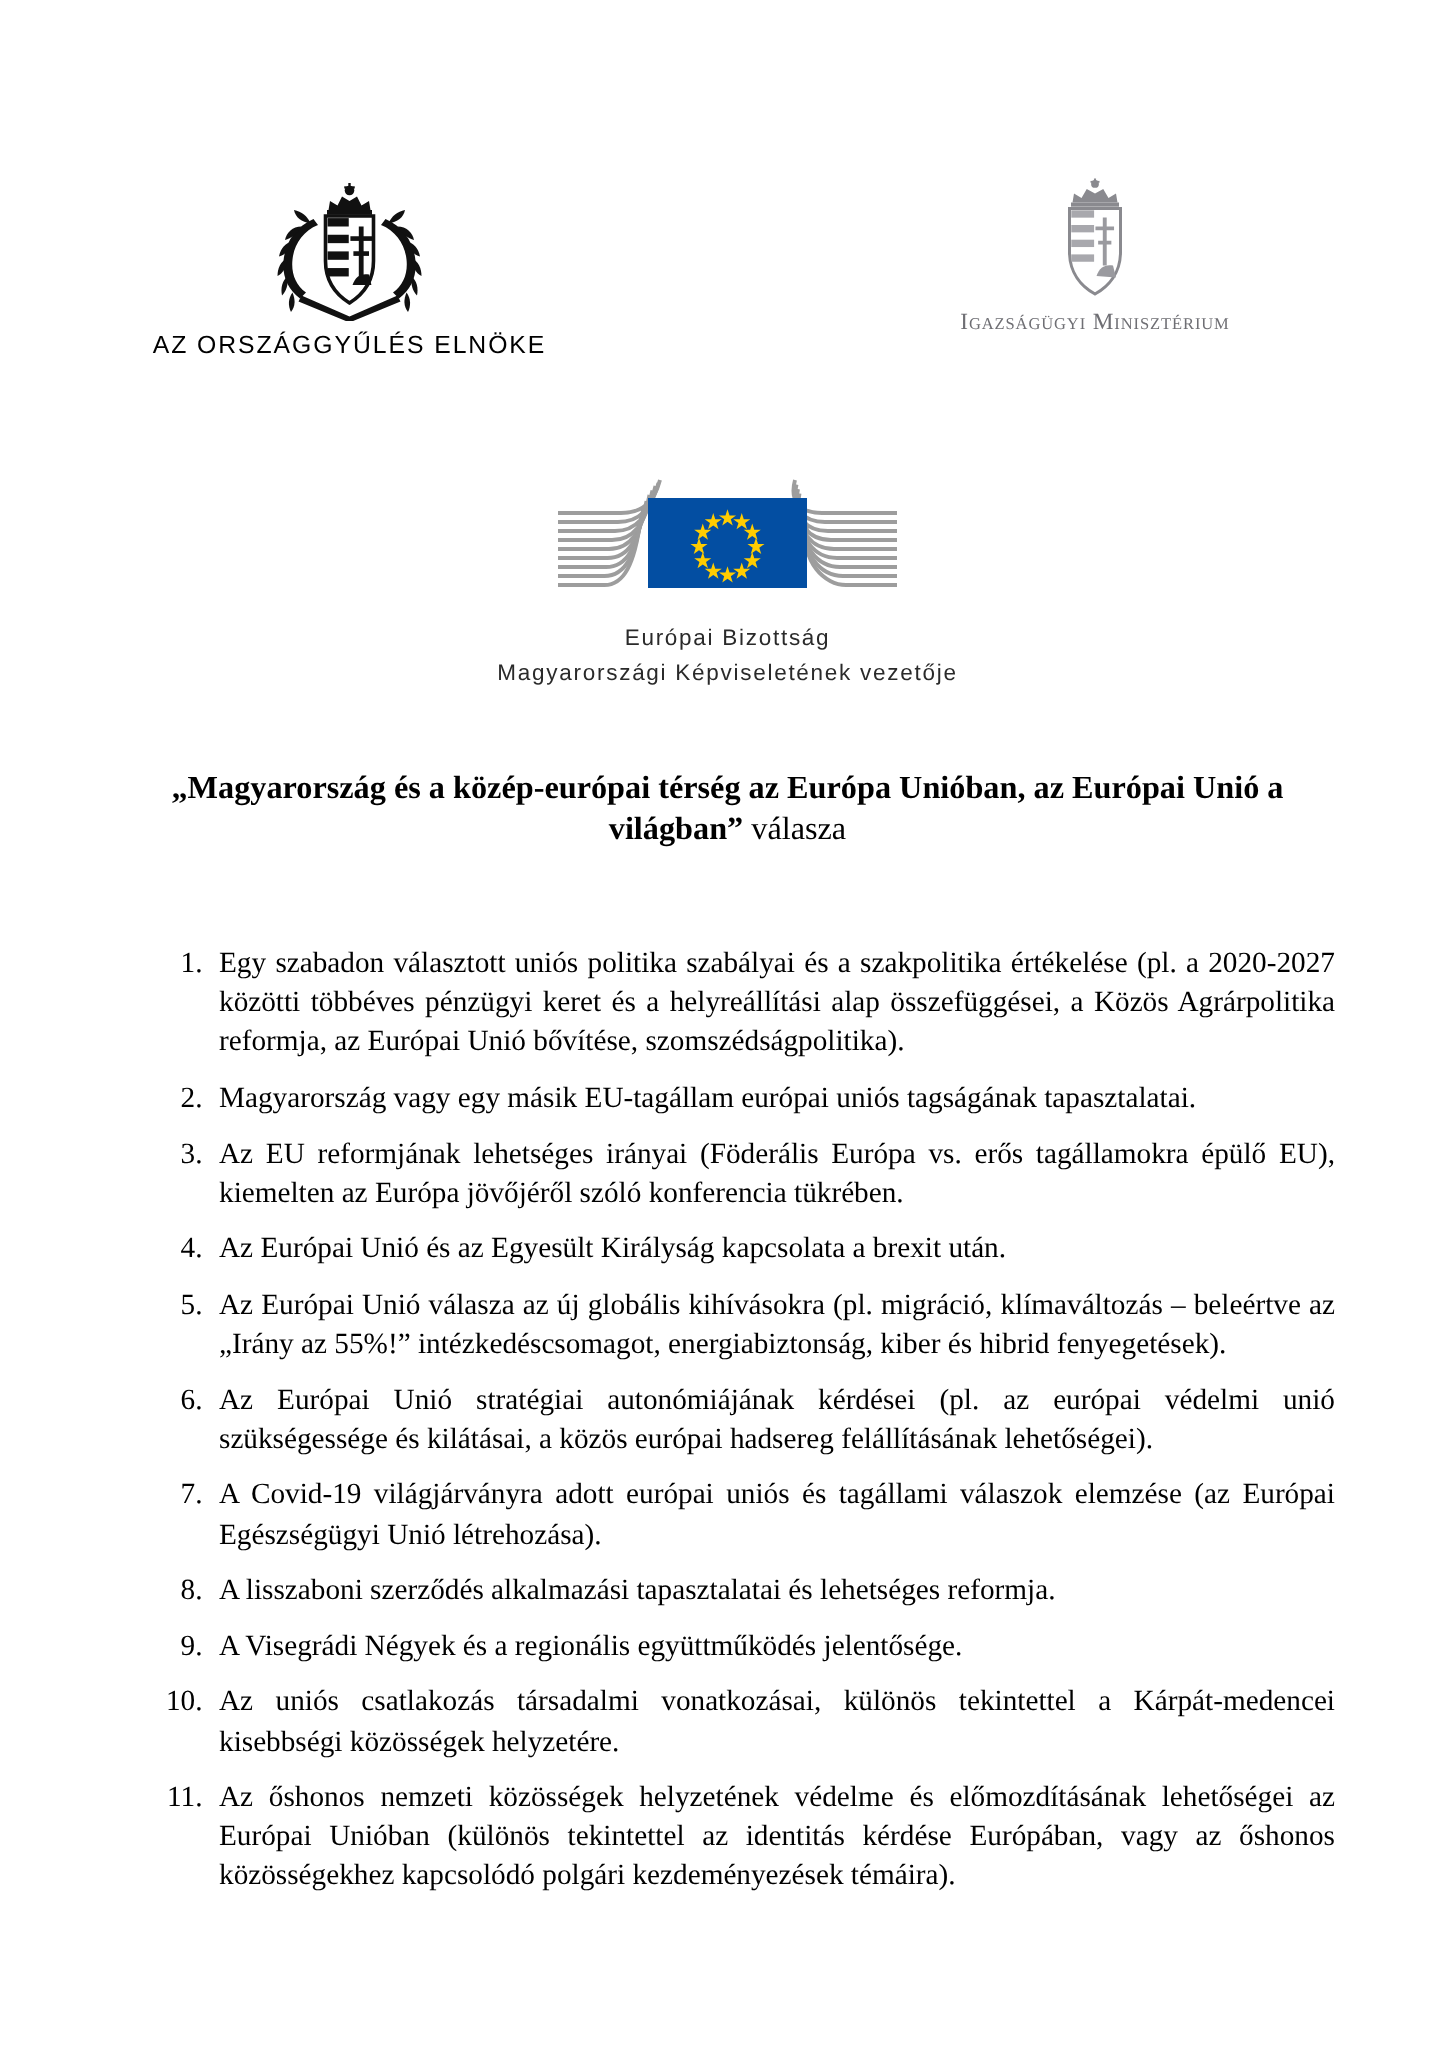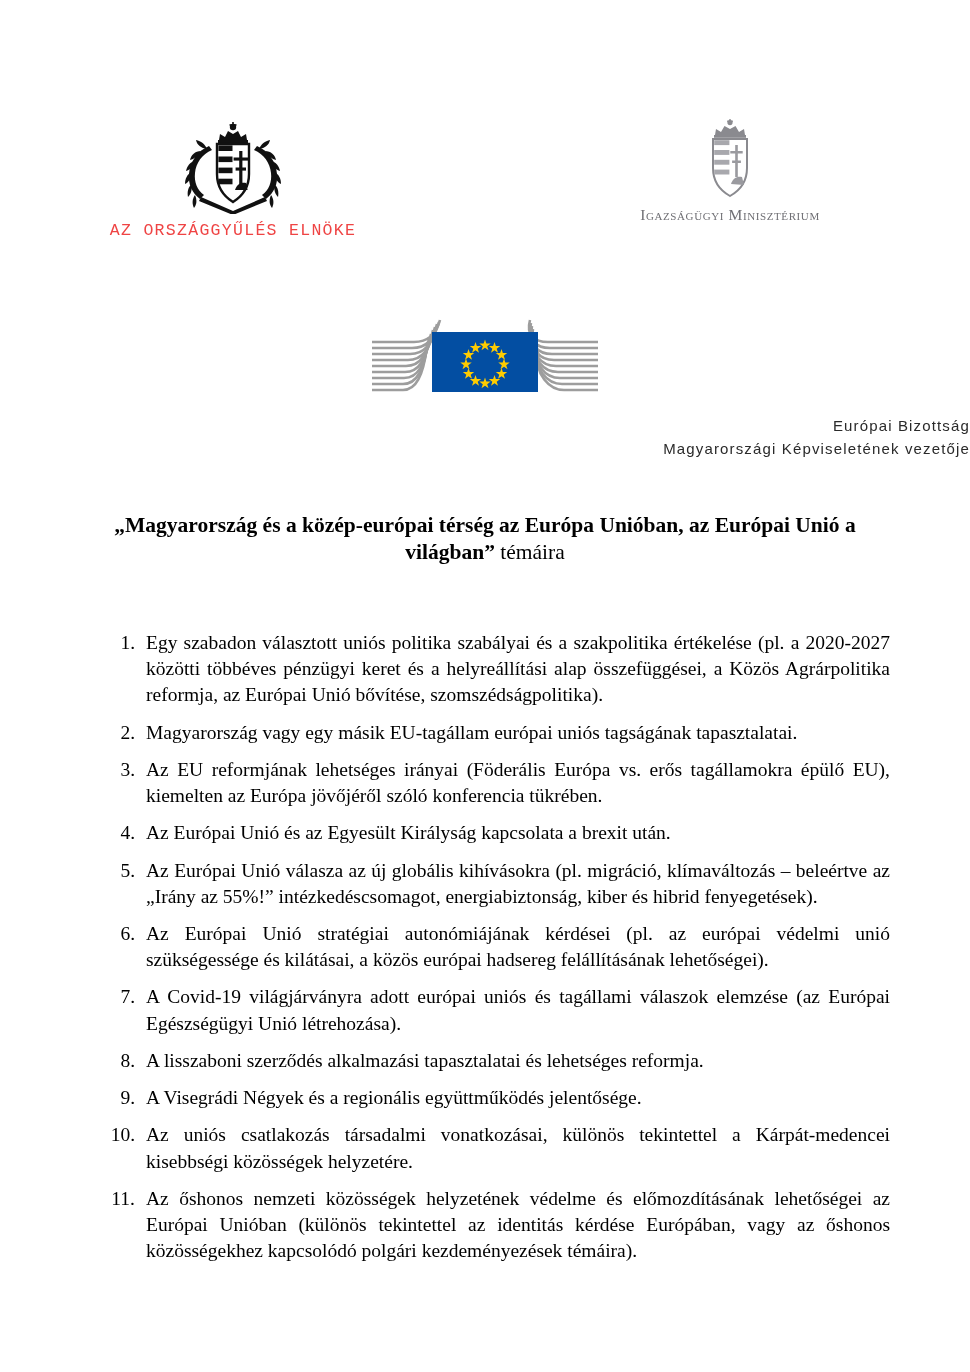--- a/index.html
+++ b/index.html
@@ -40,24 +40,24 @@
     text-align: center;
   }
   .parliament-crest {
     width: 108px;
     height: 96px;
     margin: 0 auto;
     display: block;
   }
   .parliament-caption {
     margin-top: 7px;
-    font-family: Liberation Mono, monospace;
+    font-family: Liberation Sans, sans-serif;
     font-size: 16.5px;
     letter-spacing: 1.3px;
-    color: #ef4444;
+    color: #000000;
     white-space: nowrap;
   }
 
   .ministry-block {
     position: absolute;
     left: 600px;
     top: 0px;
     width: 260px;
     text-align: center;
   }
@@ -91,21 +91,20 @@
     display: block;
     margin: 0 auto;
   }
   .eu-caption {
     margin-top: 9px;
     font-family: "Liberation Sans", "DejaVu Sans", sans-serif;
     font-size: 15px;
     letter-spacing: 1.15px;
     color: #2a2a2a;
     line-height: 1.5;
-    text-align: right;
   }
   .eu-caption div { white-space: nowrap; }
 
   
   .title-block {
     position: absolute;
     top: 497px;
     left: 85px;
     width: 800px;
     text-align: center;
@@ -290,21 +289,21 @@
         <polygon points="105.5,24 106.85,28.1 111.2,28.1 107.7,30.7 109,34.8 105.5,32.3 102,34.8 103.3,30.7 99.8,28.1 104.15,28.1"></polygon>
       </g>
     </svg>
     <div class="eu-caption">
       <div>Európai Bizottság</div>
       <div>Magyarországi Képviseletének vezetője</div>
     </div>
   </div>
 
   <div class="title-block">
-    <div class="doc-subtitle"><span>„Magyarország és a közép-európai térség az Európa Unióban, az Európai Unió a világban”</span> <span class="plain">témáira</span></div>
+    <div class="doc-subtitle"><span>„Magyarország és a közép-európai térség az Európa Unióban, az Európai Unió a világban”</span> <span class="plain">válasza</span></div>
   </div>
 
   <ol class="topics" style="list-style:none;margin:0;padding:0;">
     <li class="topic-item">
       <span class="topic-num">1.</span>
       <span class="topic-text">Egy szabadon választott uniós politika szabályai és a szakpolitika értékelése (pl. a 2020-2027 közötti többéves pénzügyi keret és a helyreállítási alap összefüggései, a Közös Agrárpolitika reformja, az Európai Unió bővítése, szomszédságpolitika).</span>
     </li>
     <li class="topic-item">
       <span class="topic-num">2.</span>
       <span class="topic-text">Magyarország vagy egy másik EU-tagállam európai uniós tagságának tapasztalatai.</span>

